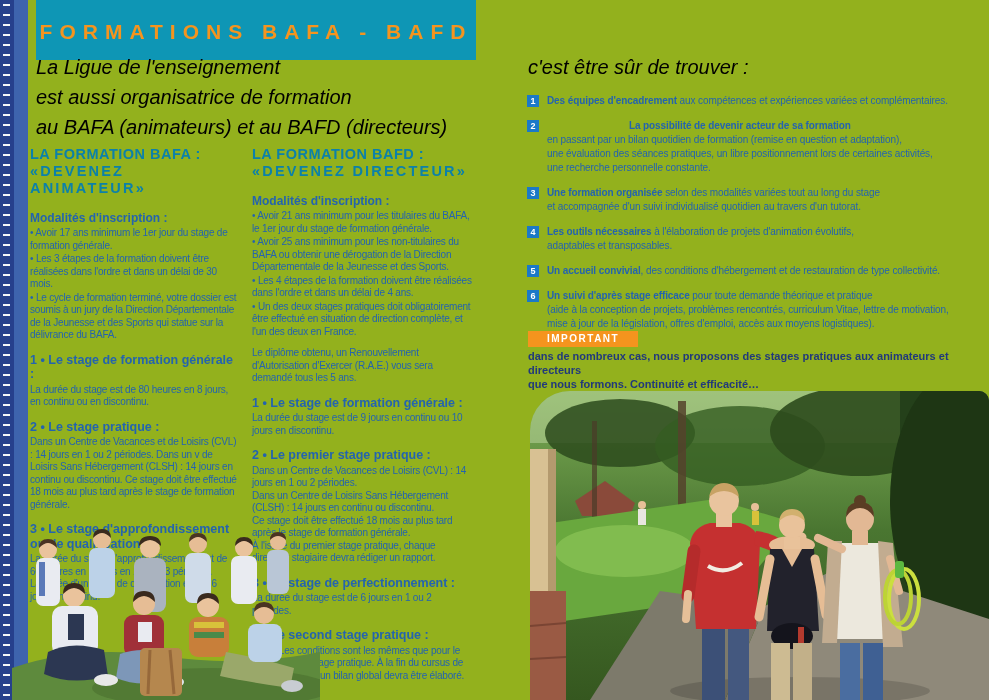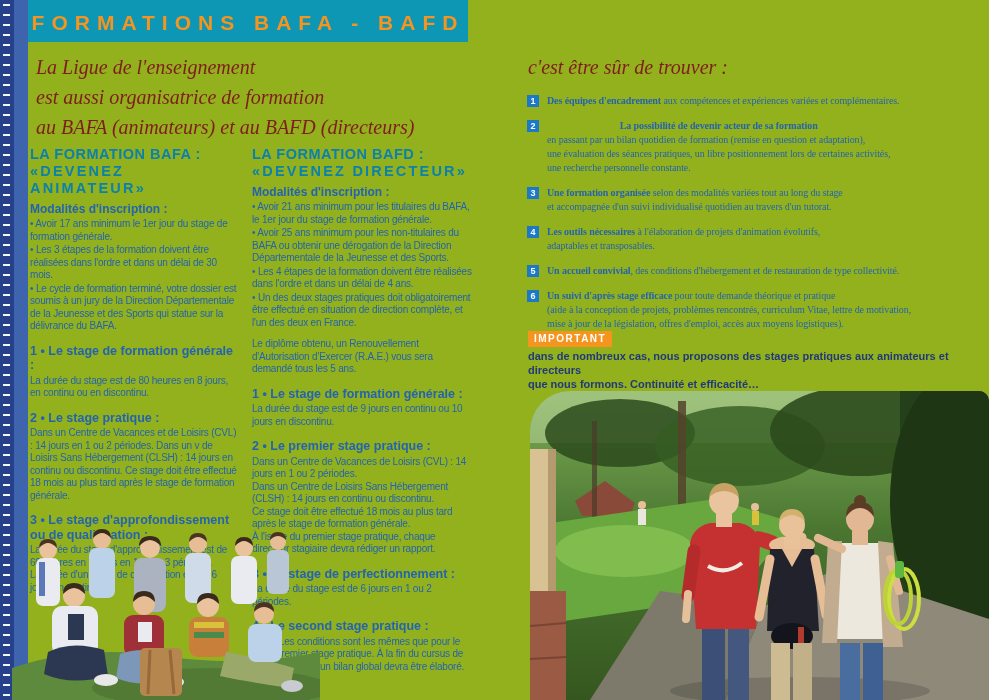--- a/index.html
+++ b/index.html
@@ -14,67 +14,67 @@
     position:absolute; left:0; top:0; width:28px; height:700px;
     background:linear-gradient(90deg,#26408c 0 14px,#3e64ad 14px 28px);
     z-index:1;
   }
   .binding-strip .ticks {
     position:absolute; left:3px; top:4px; width:7px; height:692px;
     background:repeating-linear-gradient(180deg,#f2f4f8 0 2px,transparent 2px 10px);
   }
   
   .banner { position:absolute; top:0; background:#0e96b5; z-index:2; display:flex; align-items:center; justify-content:center; }
-  .banner-left  { left:28px;  width:440px; height:42px; }
+  .banner-left  { left:36px;  width:440px; height:60px; }
   .banner-right { left:530px; width:459px; height:48px; }
   .banner-title {
     color:#f5941e; font-weight:bold; font-size:21px; letter-spacing:7px;
     white-space:nowrap; padding-top:4px;
   }
   
   .script {
-    position:absolute; color:#7f1d1d; z-index:2;
-    font-family:Liberation Serif, serif; font-style:italic;
+    position:absolute; color:#000000; z-index:2;
+    font-family:Liberation Sans, sans-serif; font-style:italic;
     white-space:pre-line;
   }
   .intro-left  { left:36px; top:52px; font-size:20px; line-height:30px; }
   .intro-right { left:528px; top:56px; font-size:20px; }
   
   .col { position:absolute; z-index:2; }
   .col-bafa { left:30px;  top:146px; width:208px; }
   .col-bafd { left:252px; top:146px; width:221px; }
   .col-heading { color:#0c81a9; font-weight:bold; font-size:14.5px; line-height:17px; letter-spacing:0.5px; }
   .col-heading .h2 { letter-spacing:2.2px; }
-  .subheading { color:#2464ae; font-weight:bold; font-size:12px; margin-top:5px; margin-bottom:2px; }
+  .subheading { color:#2464ae; font-weight:bold; font-size:12px; margin-top:14px; margin-bottom:2px; }
   .body-text {
     color:#2464ae; font-size:10px; line-height:12.5px; letter-spacing:-0.2px;
     white-space:pre-line; margin-bottom:1px;
   }
   .section-title {
     color:#2464ae; font-weight:bold; font-size:12.5px; line-height:14.5px;
     margin-top:11px; margin-bottom:2px;
   }
   .align-center-right { text-align:center; padding-left:14px; }
   
   .right-list { position:absolute; left:527px; top:94px; width:456px; z-index:2; }
   .list-item { display:flex; gap:8px; margin-bottom:11px; }
   .num-badge {
     flex:none; width:12px; height:12px; margin-top:1px;
     background:#1b79c8; color:#fff; font-weight:bold; font-size:9px;
     text-align:center; line-height:12px;
   }
-  .item-text { color:#2464ae; font-size:10px; line-height:14px; letter-spacing:-0.1px;font-family:Liberation Serif, serif; }
+  .item-text { color:#2464ae; font-size:10px; line-height:14px; letter-spacing:-0.1px; }
   .item-text .lead { font-weight:bold; }
   .item-text .rest { white-space:pre-line; }
   .lead-block .lead { display:block;text-align:center; }
   
   .important-badge {
     position:absolute; left:528px; top:331px; z-index:2;
     background:#f5941e; color:#ffffff; font-weight:bold; font-size:10px;
-    letter-spacing:1.5px; padding:2px 6px 3px;
+    letter-spacing:1.5px; padding:2px 19px 3px;
   }
   .important-text {
     position:absolute; left:528px; top:349px; width:452px; z-index:2;
     color:#21397b; font-weight:bold; font-size:11px; line-height:14px;
     white-space:pre-line;
   }
   
   .photo-right {
     position:absolute; left:530px; top:391px; width:459px; height:309px;
     border-radius:40px 10px 0 0; overflow:hidden; z-index:3;

